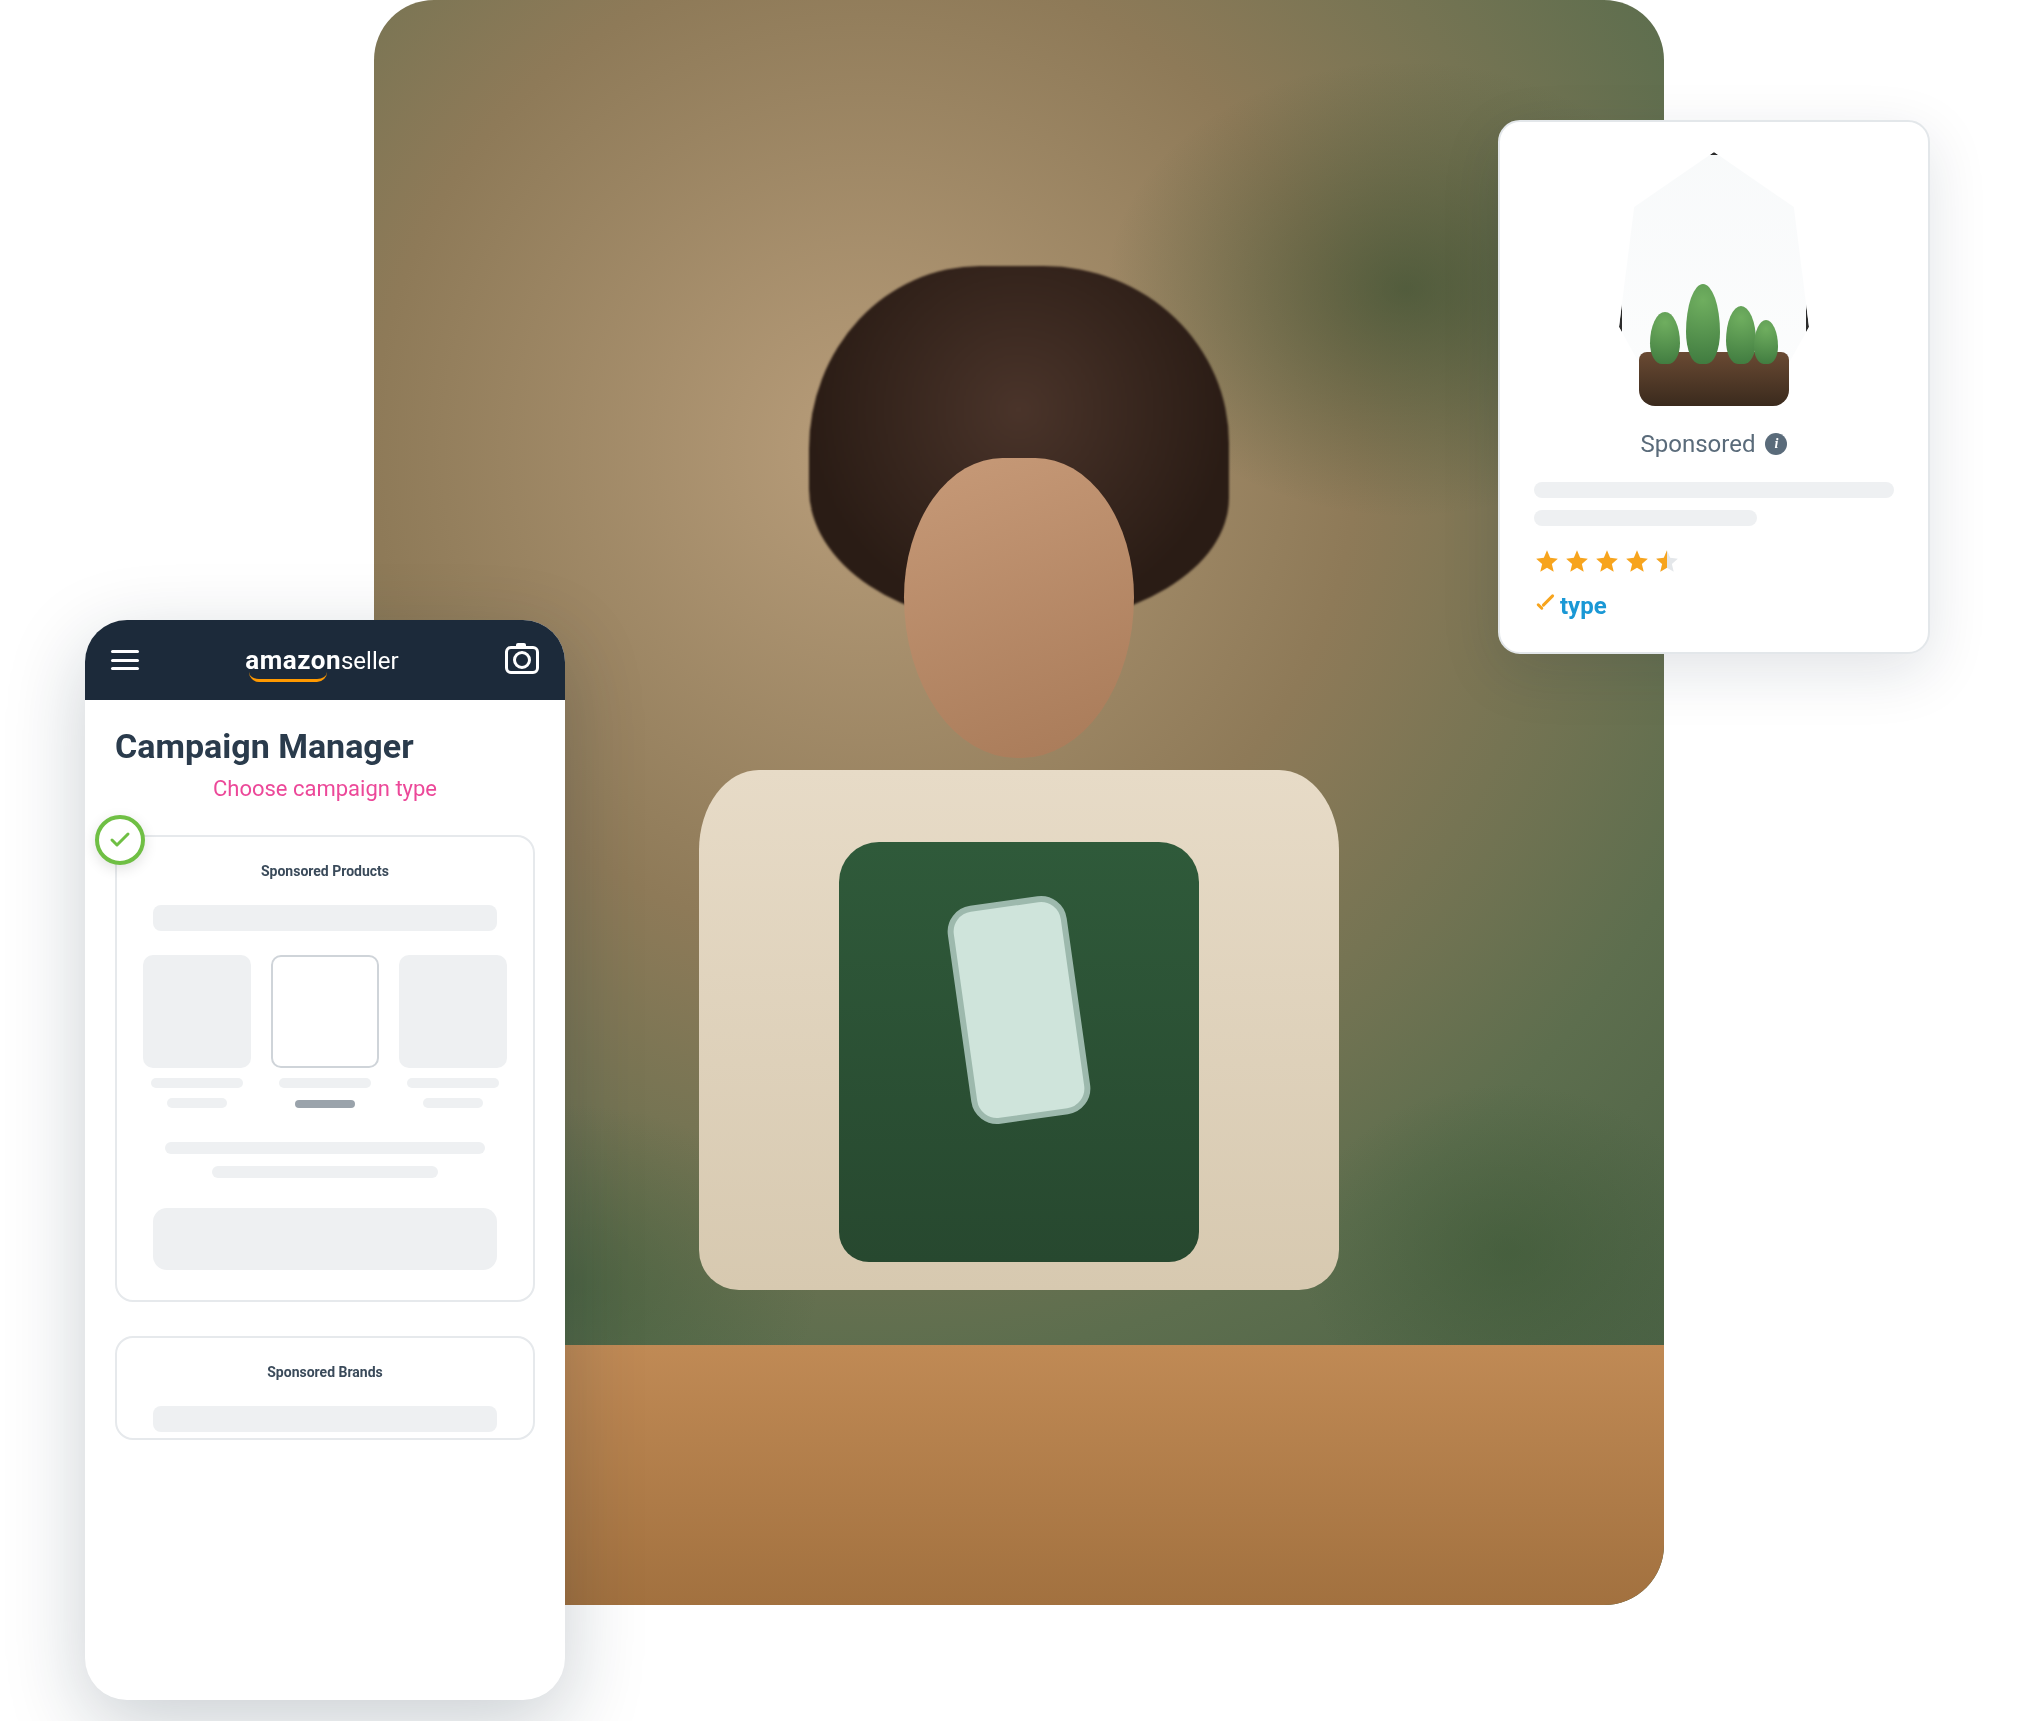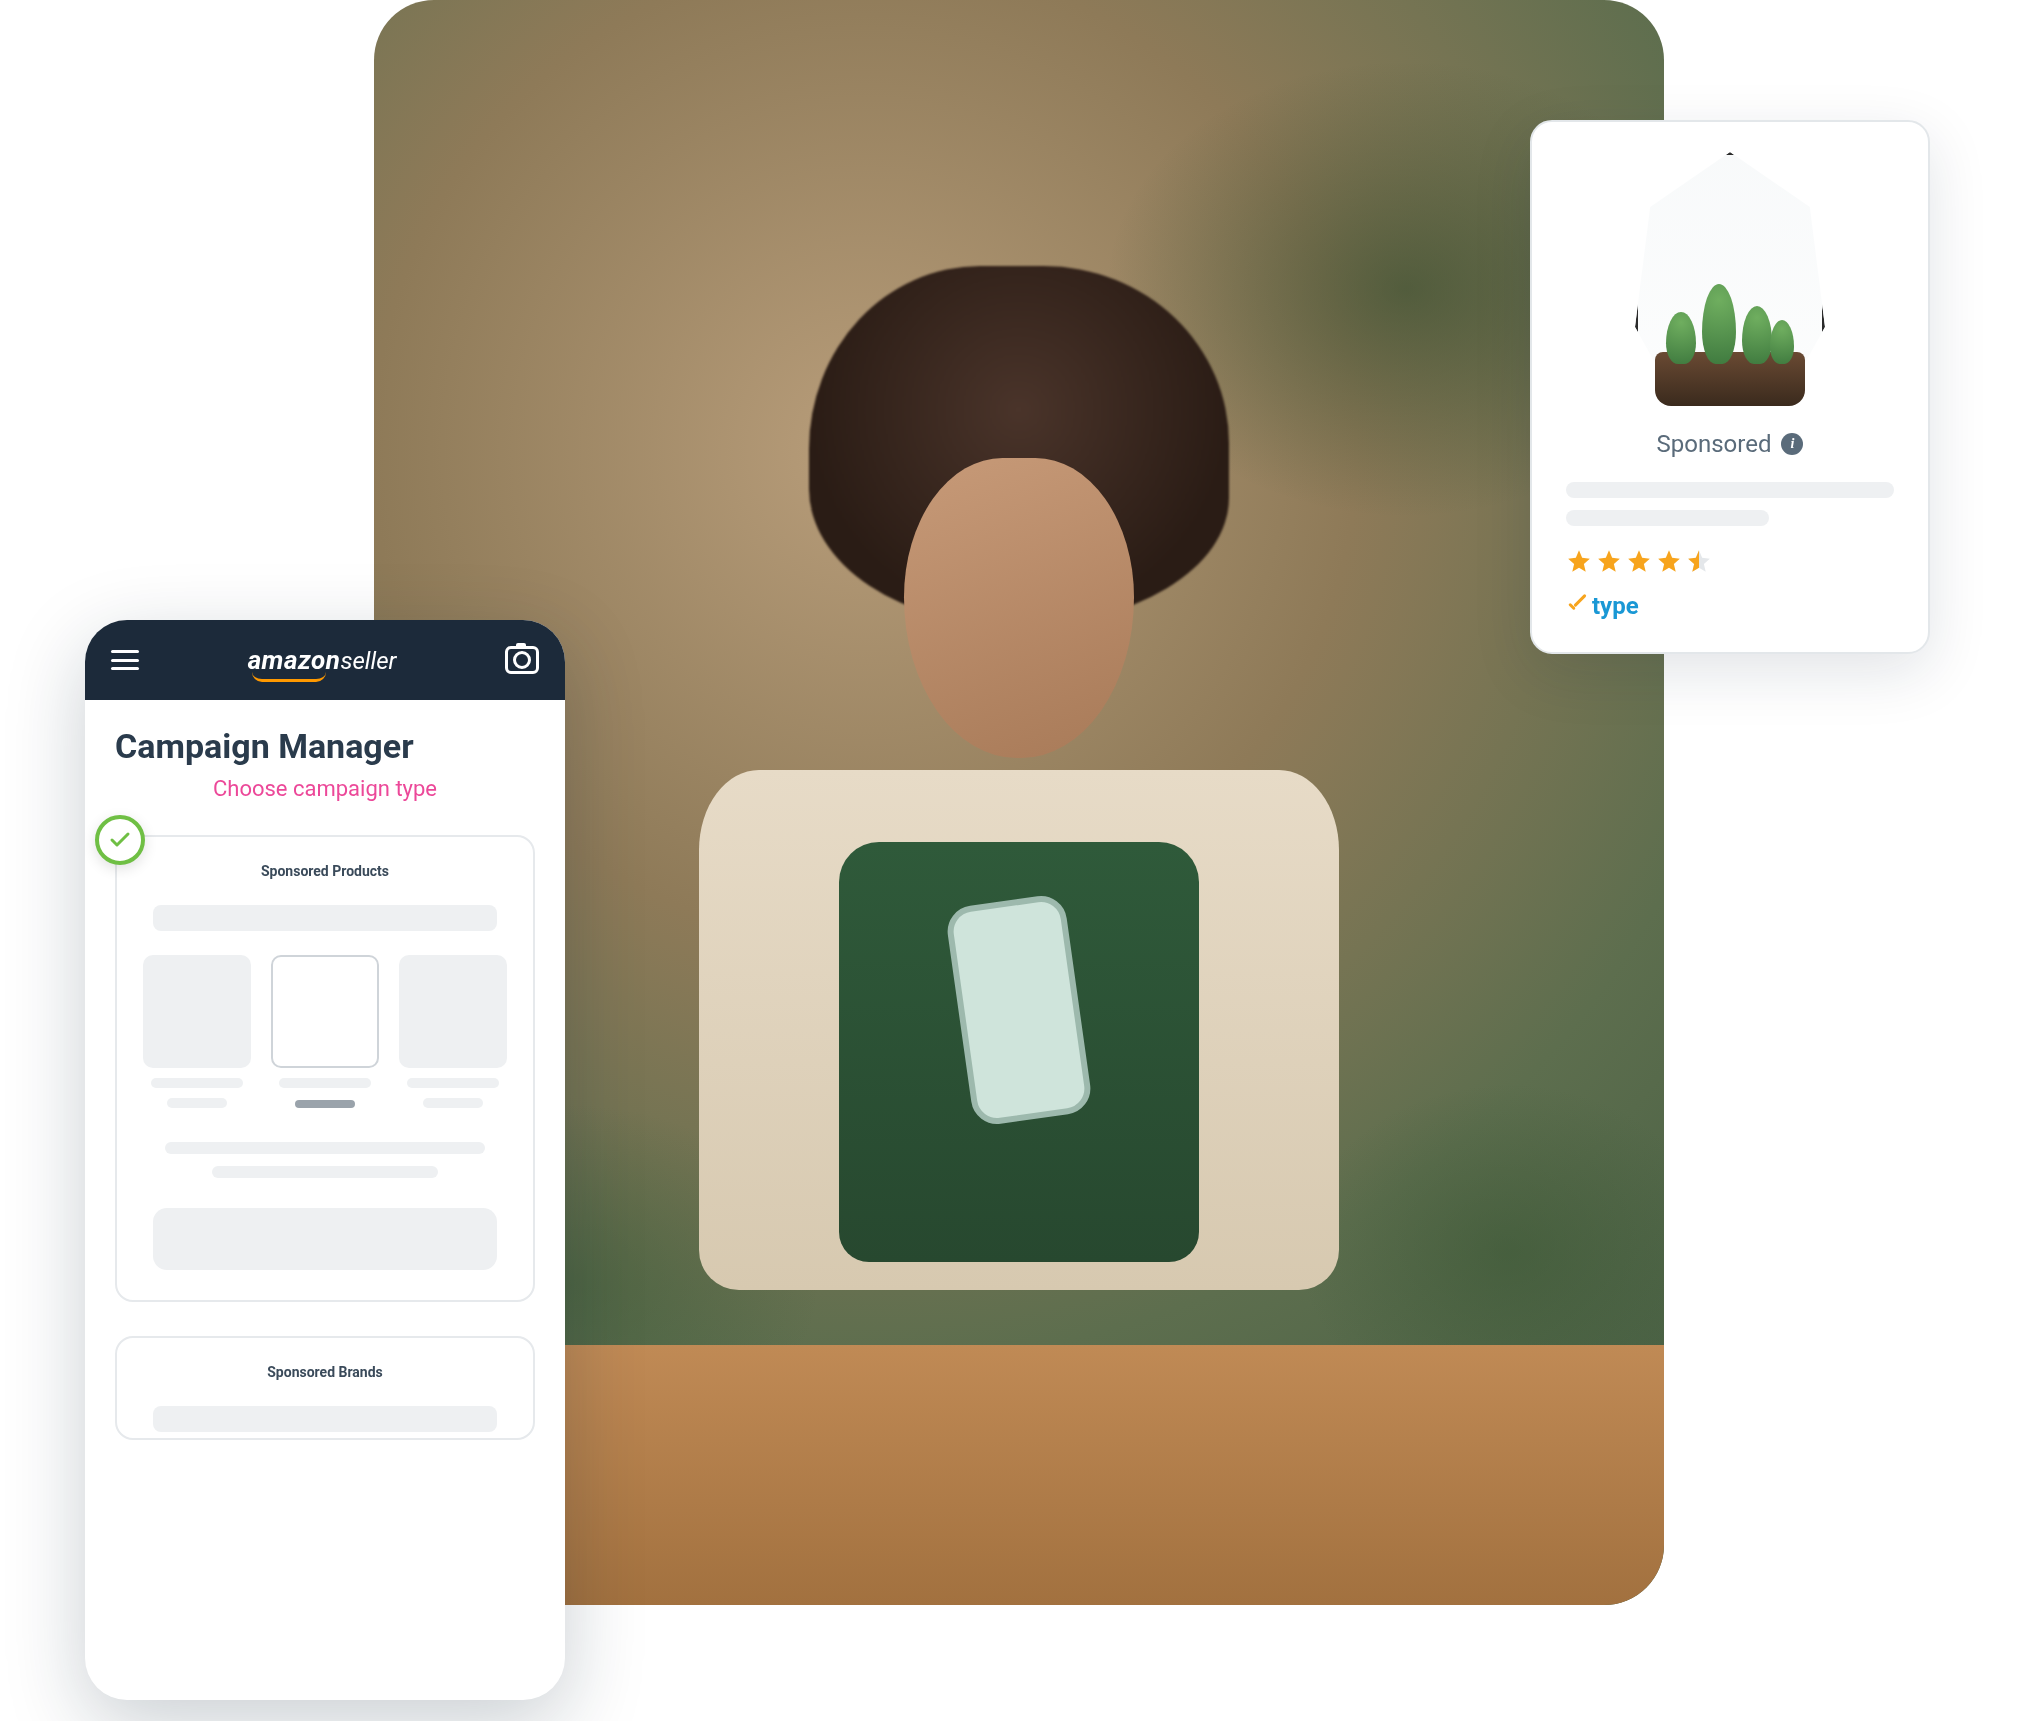--- a/index.html
+++ b/index.html
@@ -105,21 +105,21 @@
     align-items: center;
     justify-content: space-between;
     padding: 0 26px;
     color: #fff;
   }
   .hamburger {
     width: 28px; height: 20px;
     display: flex; flex-direction: column; justify-content: space-between;
   }
   .hamburger span { display: block; height: 3px; background: #fff; border-radius: 2px; }
-  .brand { display: flex; align-items: baseline; font-weight: 700; font-style: italic; }
+  .brand { display: flex; align-items: baseline; font-weight: 700; }
   .brand .az { font-size: 26px; letter-spacing: .5px; position: relative; }
   .brand .az::after {
     content: ""; position: absolute; left: 4px; right: 14px; bottom: -7px;
     height: 7px; border-bottom: 3px solid #ff9900;
     border-radius: 0 0 999px 999px;
   }
   .brand .seller { font-size: 24px; font-weight: 400; margin-left: 0; }
   .camera-icon {
     width: 34px; height: 28px;
     border: 3px solid #fff; border-radius: 6px;
@@ -186,21 +186,21 @@
   .cta-ph {
     margin: 30px 10px 0;
     height: 62px; background: #eef0f2; border-radius: 14px;
   }
 
   
   .sp-card {
     position: absolute;
     right: 106px;
     top: 120px;
-    width: 400px;
+    width: 432px;
     background: #fff;
     border: 2px solid #e3e7ea;
     border-radius: 22px;
     box-shadow: 0 18px 60px rgba(15,35,55,.12);
     padding: 30px 34px 32px;
     display: flex; flex-direction: column; align-items: center;
   }
   .terrarium {
     width: 200px; height: 260px; position: relative;
   }

